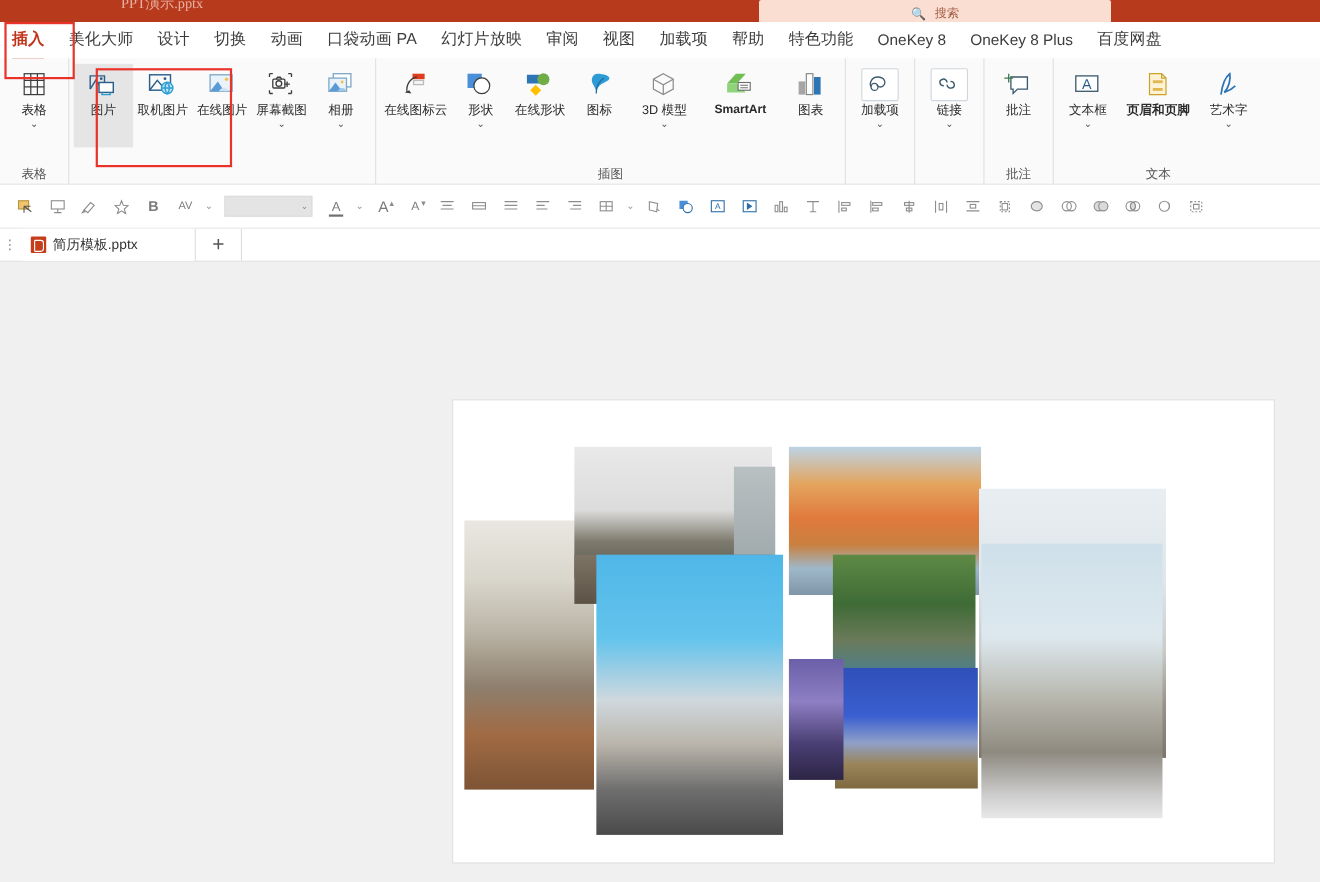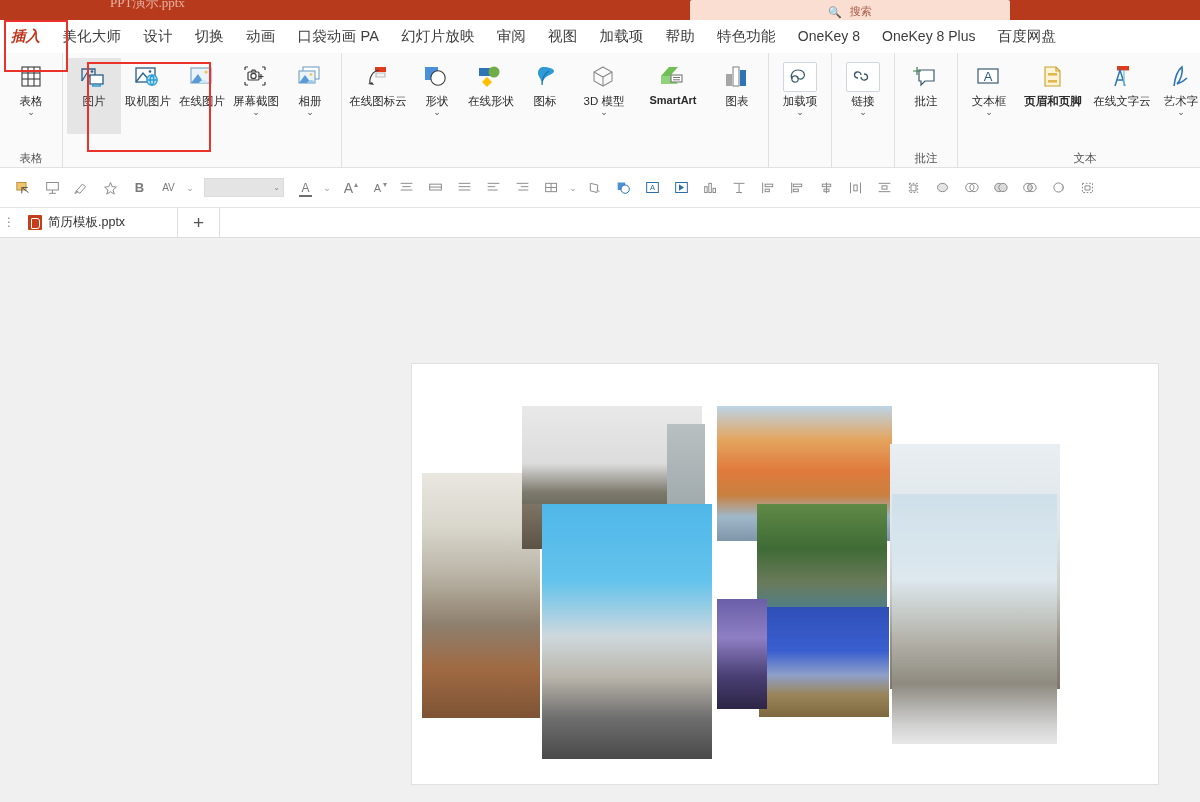--- a/index.html
+++ b/index.html
@@ -31,21 +31,21 @@
 
   
   .tabstrip{
     position:absolute; top:20px; left:0; width:1200px; height:33px;
     background:#fff; display:flex; align-items:center;
   }
   .tab{
     position:relative; padding:4px 11px; font-size:14.5px; color:#3d3d3d;
     white-space:nowrap; letter-spacing:.2px; line-height:1.4;
   }
-  .tab.active{ color:#c0341a; font-weight:bold;font-style:italic; }
+  .tab.active{ color:#c0341a; font-weight:bold; }
   .tab.active::after{
     content:""; position:absolute; left:11px; right:11px; bottom:-5px;
     height:2.5px; background:#c0341a;
   }
   .tab.latin{ font-size:14px; letter-spacing:0; }
 
   
   .ribbon{
     position:absolute; top:53px; left:0; width:1200px; height:115px;
     background:#fafafa; border-bottom:1px solid #e2e2e2;
@@ -358,20 +358,21 @@
                   <g>
                     <rect x="4" y="10" width="6" height="12" fill="#a6a6a6"></rect>
                     <rect x="11" y="3" width="6" height="19" fill="#fff" stroke="#7f7f7f" stroke-width="1"></rect>
                     <rect x="18" y="6" width="6" height="16" fill="#2e75b6"></rect>
                   </g>
                 </svg>
               </div>
               <div class="lbl">图表</div>
             </div>
           </div>
+          <div class="group-label">插图</div>
         </div>
         <div class="group">
           <div class="group-items">
             <div class="btn boxed">
               <div class="glyph">
                 <svg width="30" height="26" viewBox="0 0 30 26">
                   <g fill="none" stroke="#3c5a6e" stroke-width="1.2">
                     <path d="M7 15 C5 12 7 6 13 6 C19 6 21 11 18 14 C16 16 13 15 12 13"></path>
                     <circle cx="10" cy="15" r="3.2"></circle>
                   </g>
@@ -435,32 +436,20 @@
                 <svg width="30" height="26" viewBox="0 0 30 26">
                   <g>
                     <path d="M7 3 h11 l4 4 v15 h-15 z" fill="#fdf2d6" stroke="#c9a227" stroke-width="1.1"></path>
                     <path d="M18 3 v4 h4" fill="none" stroke="#c9a227" stroke-width="1.1"></path>
                     <rect x="10" y="9" width="9" height="2.6" fill="#e0b84f"></rect>
                     <rect x="10" y="16" width="9" height="2.6" fill="#e0b84f"></rect>
                   </g>
                 </svg>
               </div>
               <div class="lbl">页眉和页脚</div>
-            </div>
-            <div class="btn wide">
-              <div class="glyph">
-                <svg width="30" height="26" viewBox="0 0 30 26">
-                  <g>
-                    <rect x="10" y="2" width="12" height="4.5" fill="#e03c1c"></rect>
-                    <path d="M8 22 L13 6 L18 22 M10 16 h6" fill="none" stroke="#2e75b6" stroke-width="1.5"></path>
-                    <path d="M17 6 v16" stroke="#6ec6e8" stroke-width="1.3"></path>
-                  </g>
-                </svg>
-              </div>
-              <div class="lbl">在线文字云</div>
             </div>
             <div class="btn">
               <div class="glyph">
                 <svg width="30" height="26" viewBox="0 0 30 26">
                   <g fill="none" stroke="#2e75b6" stroke-width="1.6">
                     <path d="M8 22 C9 14 12 6 16 3 C17 8 15 16 11 20 C14 19 18 17 21 14"></path>
                   </g>
                 </svg>
               </div>
               <div class="lbl">艺术字</div>

